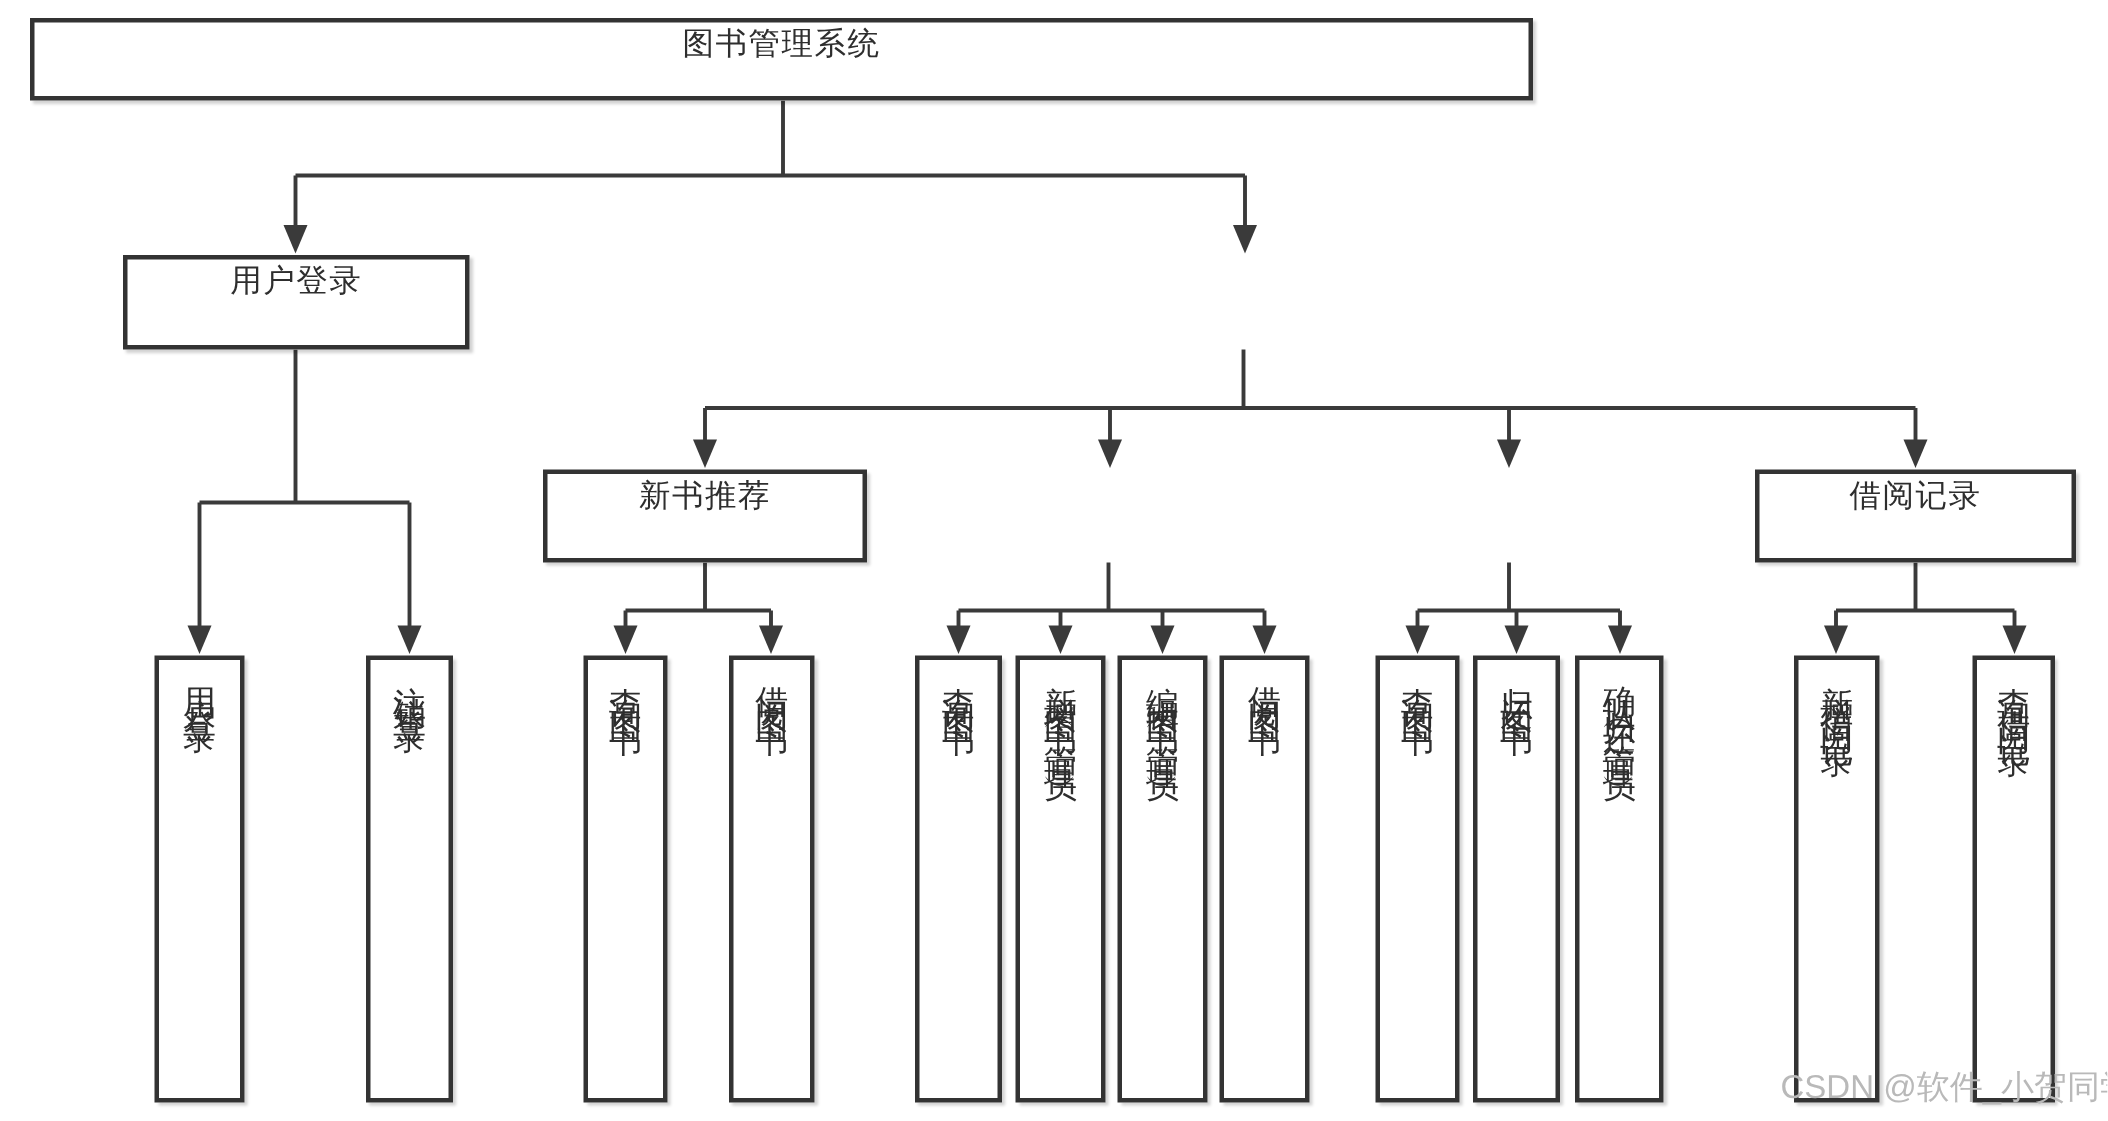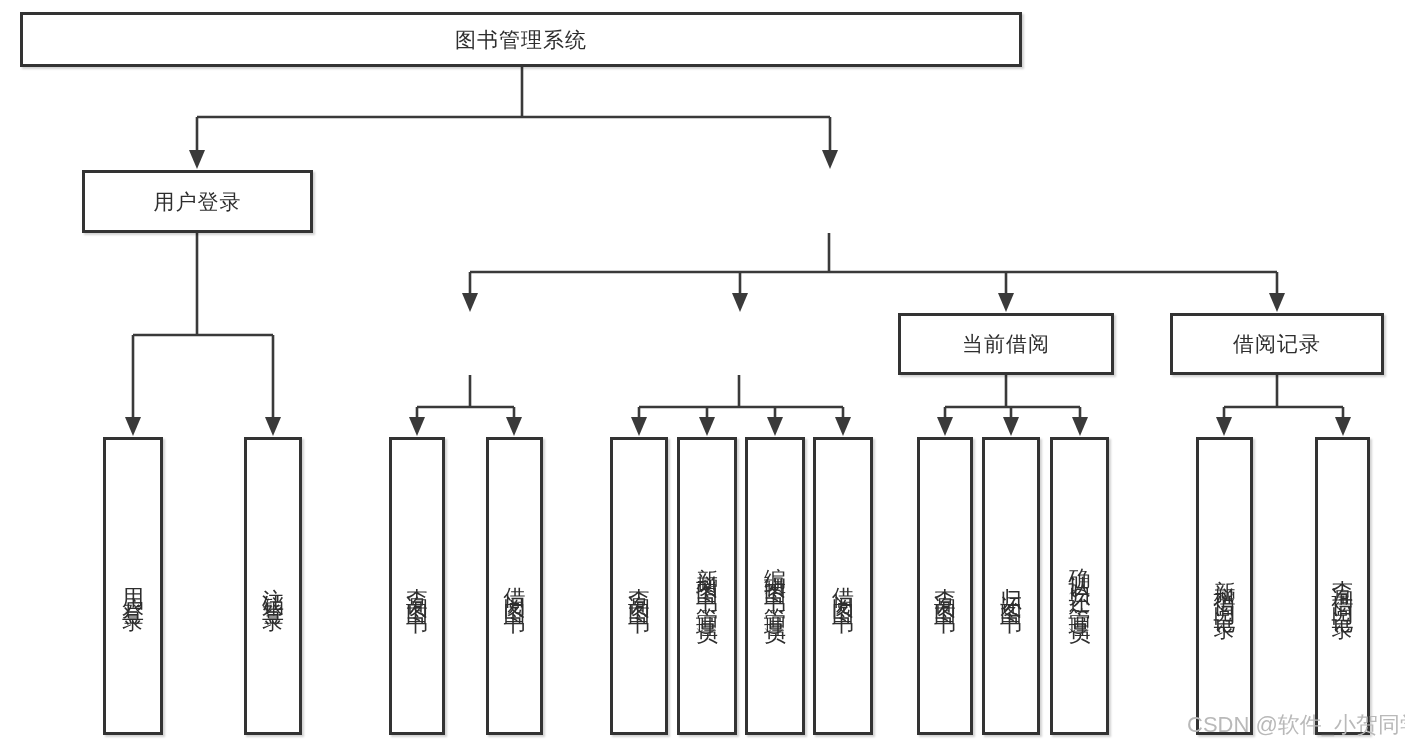--- a/index.html
+++ b/index.html
@@ -8,21 +8,21 @@
     width:1405px;height:747px;
     background:#ffffff;
     font-family:"Liberation Sans", sans-serif;
     overflow:hidden;
   }
   .connectors{position:absolute;left:0;top:0;width:1405px;height:747px;z-index:1;pointer-events:none;}
   .node{
     position:absolute;
     border:3px solid #333333;
     background:#ffffff;
-    display:flex;align-items:center;justify-content:center;
+    display:flex;align-items:flex-start;justify-content:center;
     box-shadow:2px 2px 2px rgba(0,0,0,0.18);
     color:#2e2e2e;
     z-index:2;
     box-sizing:border-box;
   }
   .hlabel{font-size:21px;letter-spacing:1px;white-space:nowrap;}
   .leaf{top:437px;height:298px;}
   .vlabel{
     writing-mode:vertical-lr;
     text-orientation:mixed;
@@ -112,22 +112,22 @@
   </svg>
 
   <div class="node" style="left:20px;top:12px;width:1002px;height:55px;">
     <span class="hlabel">图书管理系统</span>
   </div>
 
   <div class="node" style="left:82px;top:170px;width:231px;height:63px;">
     <span class="hlabel">用户登录</span>
   </div>
 
-  <div class="node" style="left:898px;top:313px;width:216px;height:62px;">
-    <span class="hlabel">当前借阅</span>
+  <div class="node" style="left:362px;top:313px;width:216px;height:62px;">
+    <span class="hlabel">新书推荐</span>
   </div>
   <div class="node" style="left:1170px;top:313px;width:214px;height:62px;">
     <span class="hlabel">借阅记录</span>
   </div>
 
   <div class="node leaf" style="left:103px;width:60px;">
     <span class="vlabel">用户登录</span>
   </div>
   <div class="node leaf" style="left:244px;width:58px;">
     <span class="vlabel">注销登录</span>

